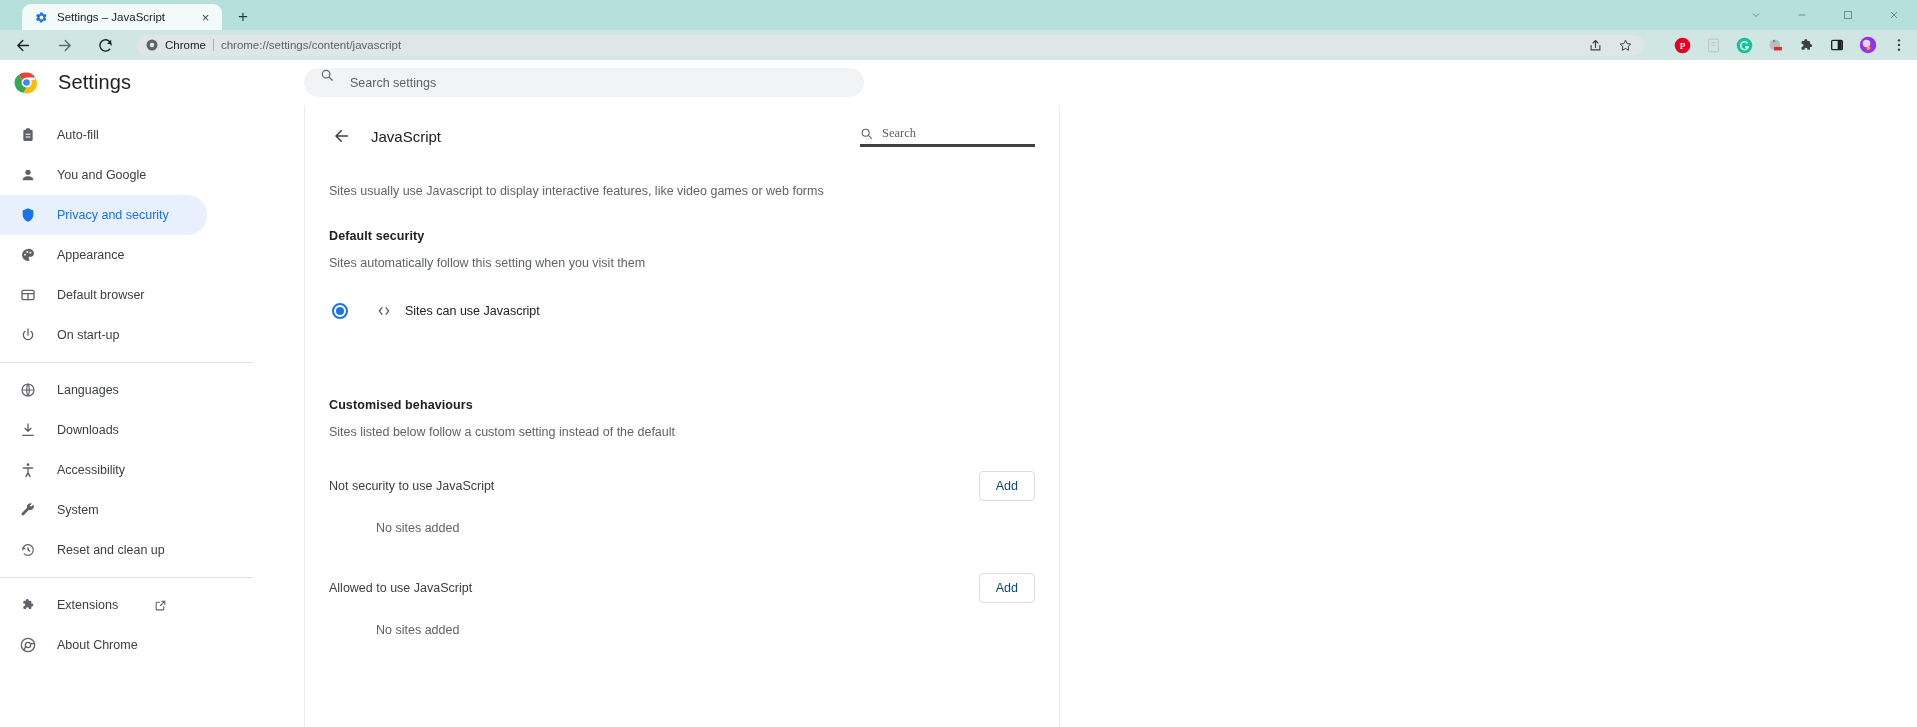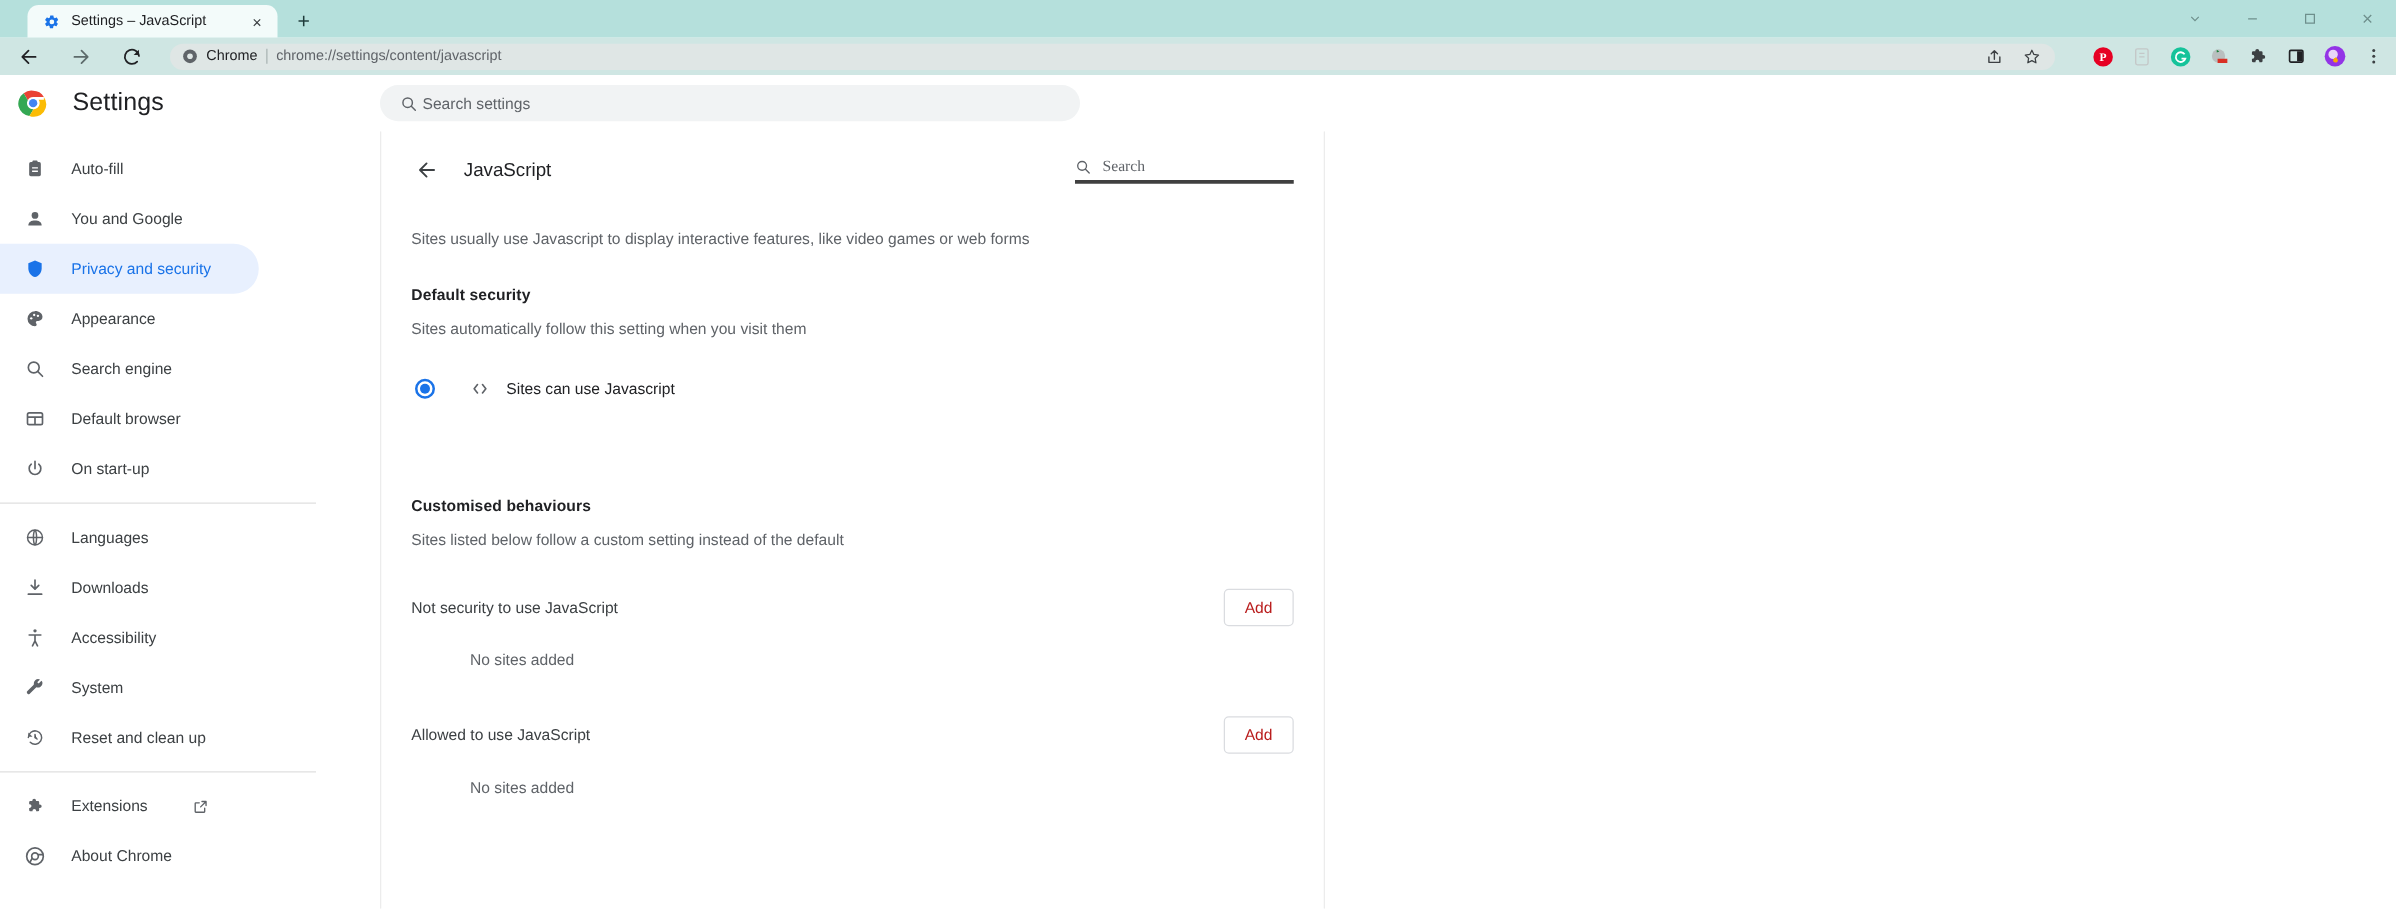--- a/index.html
+++ b/index.html
@@ -83,21 +83,21 @@
     background:#ffffff; display:flex; align-items:center; z-index:5;
   }
   .brand{
     width:253px; flex:0 0 253px; display:flex; align-items:center;
     gap:19px; padding-left:14px;
   }
   .brand-logo{ width:25px; height:25px; flex:0 0 25px; }
   .brand-text{ font-size:20px; color:#202124; font-weight:400; letter-spacing:.1px; }
   .settings-search{
     width:560px; height:29px; background:#f1f3f4; border-radius:15px;
-    display:flex; align-items:center; gap:4px; padding:0 16px;
+    display:flex; gap:16px; padding:0 16px;
     margin-left:51px;
   }
   .settings-search .mag{ width:14px; height:14px; flex:0 0 14px; }
   .settings-search input{
     flex:1; border:none; outline:none; background:transparent;
     font-family:inherit; font-size:12.5px; color:#202124;
   }
   .settings-search input::placeholder{ color:#5f6368; }
 
   
@@ -183,21 +183,21 @@
   .radio-label{ font-size:12.5px; color:#202124; margin-left:13px; }
 
   .custom-sec{ margin-top:48px; }
   .list-row{
     display:flex; align-items:center; justify-content:space-between;
     margin-top:30px; min-height:34px;
   }
   .list-label{ font-size:12.5px; color:#3c4043; }
   .add-btn{
     min-width:53px; height:30px; border:1px solid #dadce0; border-radius:4px;
-    background:#ffffff; color:#b91c1c; font-family:inherit; font-size:12.5px;
+    background:#ffffff; color:#0c4a6e; font-family:inherit; font-size:12.5px;
     display:flex; align-items:center; justify-content:center; padding:0 16px;
   }
   .empty-row{
     font-size:12.5px; color:#5f6368; padding-left:47px; margin-top:18px;
   }
 </style>
 </head>
 <body>
 
 <div class="tabstrip">
@@ -391,29 +391,20 @@
           <svg width="16" height="16" viewBox="0 0 24 24">
               <path fill="currentColor" d="M12 3a9 9 0 0 0 0 18c1.1 0 2-.9 2-2 0-.5-.2-1-.5-1.3-.3-.4-.5-.8-.5-1.2 0-1 .8-1.8 1.8-1.8H16c2.8 0 5-2.2 5-5 0-3.9-4-7-9-7z"></path>
               <circle cx="7.5" cy="11.5" r="1.4" fill="#fff"></circle>
               <circle cx="11" cy="7.5" r="1.4" fill="#fff"></circle>
               <circle cx="15.5" cy="8.5" r="1.4" fill="#fff"></circle>
             </svg>
         </span>
         <span>Appearance</span>
       </div>
 
-      <div class="nav-item">
-        <span class="ni-ic">
-          <svg width="16" height="16" viewBox="0 0 24 24">
-              <circle cx="10.5" cy="10.5" r="6.5" fill="none" stroke="currentColor" stroke-width="2"></circle>
-              <path stroke="currentColor" stroke-width="2" stroke-linecap="round" d="M15.5 15.5L21 21"></path>
-            </svg>
-        </span>
-        <span>Search engine</span>
-      </div>
 
       <div class="nav-item">
         <span class="ni-ic">
           <svg width="16" height="16" viewBox="0 0 24 24">
               <rect x="3" y="5" width="18" height="14" rx="2" fill="none" stroke="currentColor" stroke-width="2"></rect>
               <path stroke="currentColor" stroke-width="2" d="M3 10h18M12 10v9"></path>
             </svg>
         </span>
         <span>Default browser</span>
       </div>

